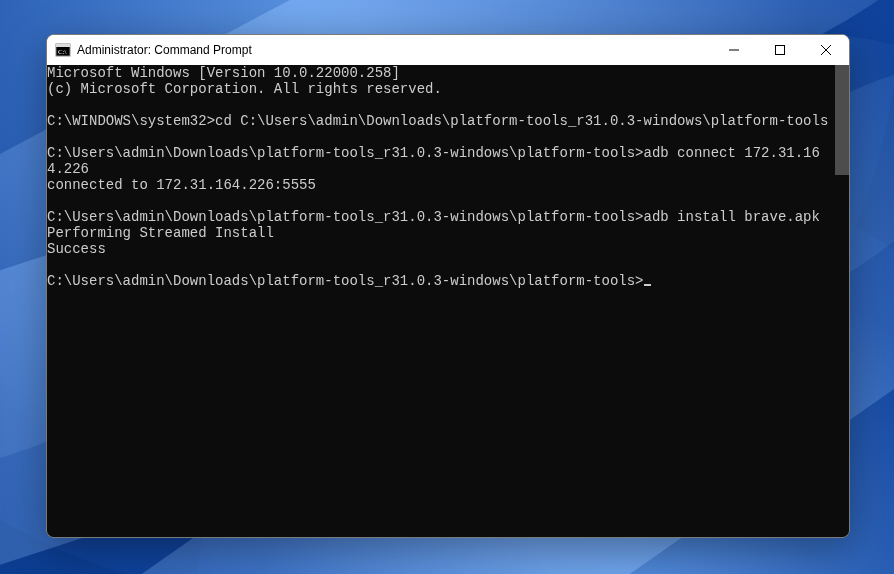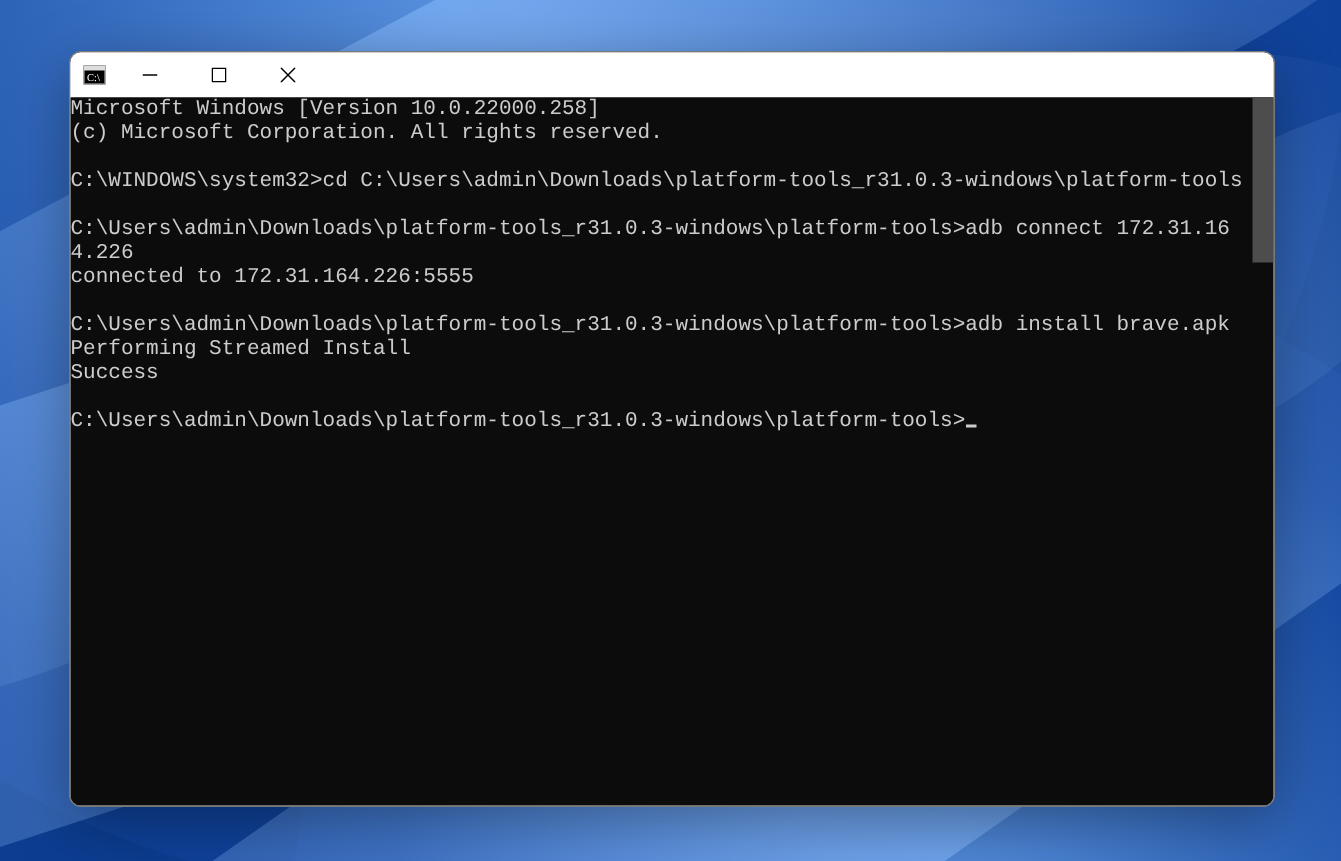--- a/index.html
+++ b/index.html
@@ -140,20 +140,21 @@
 
 <div class="window">
   <div class="titlebar">
     <span class="app-icon">
       <svg width="16" height="16" viewBox="0 0 16 16">
         <rect x="1" y="2" width="14" height="12" fill="#000" stroke="#888" stroke-width="1"></rect>
         <rect x="1" y="2" width="14" height="3" fill="#ddd"></rect>
         <text x="3" y="12" font-size="7" fill="#fff" font-family="Consolas">C:\</text>
       </svg>
     </span>
+    <span class="title-text">Administrator: Command Prompt</span>
     <div class="win-controls">
       <div class="win-btn">
         <svg width="10" height="10" viewBox="0 0 10 10">
             <line x1="0" y1="5" x2="10" y2="5" stroke="#000" stroke-width="1"></line>
           </svg>
       </div>
       <div class="win-btn">
         <svg width="10" height="10" viewBox="0 0 10 10">
             <rect x="0.5" y="0.5" width="9" height="9" fill="none" stroke="#000" stroke-width="1"></rect>
           </svg>

